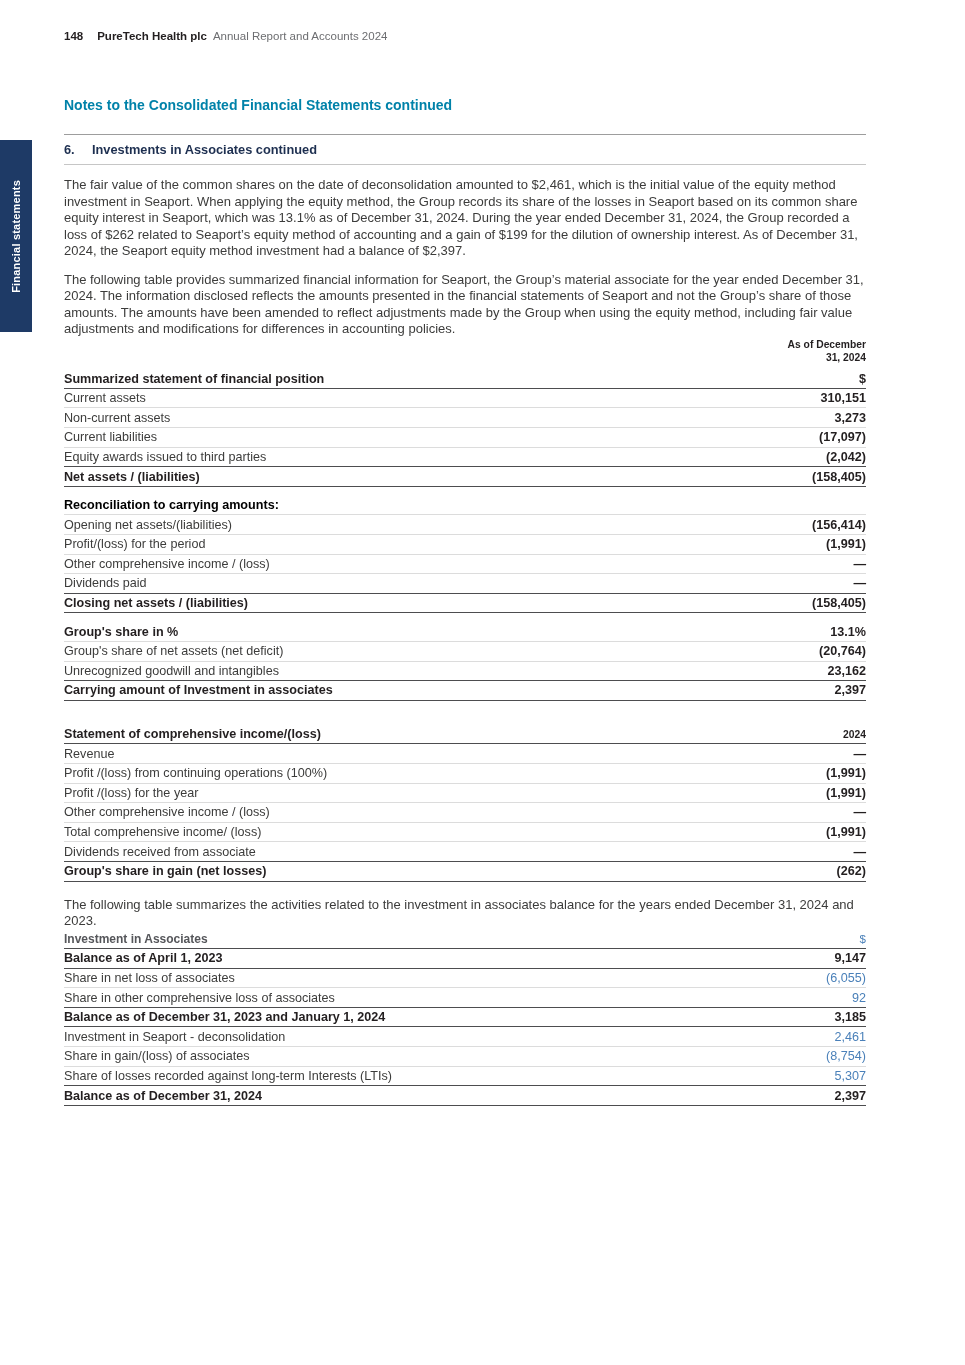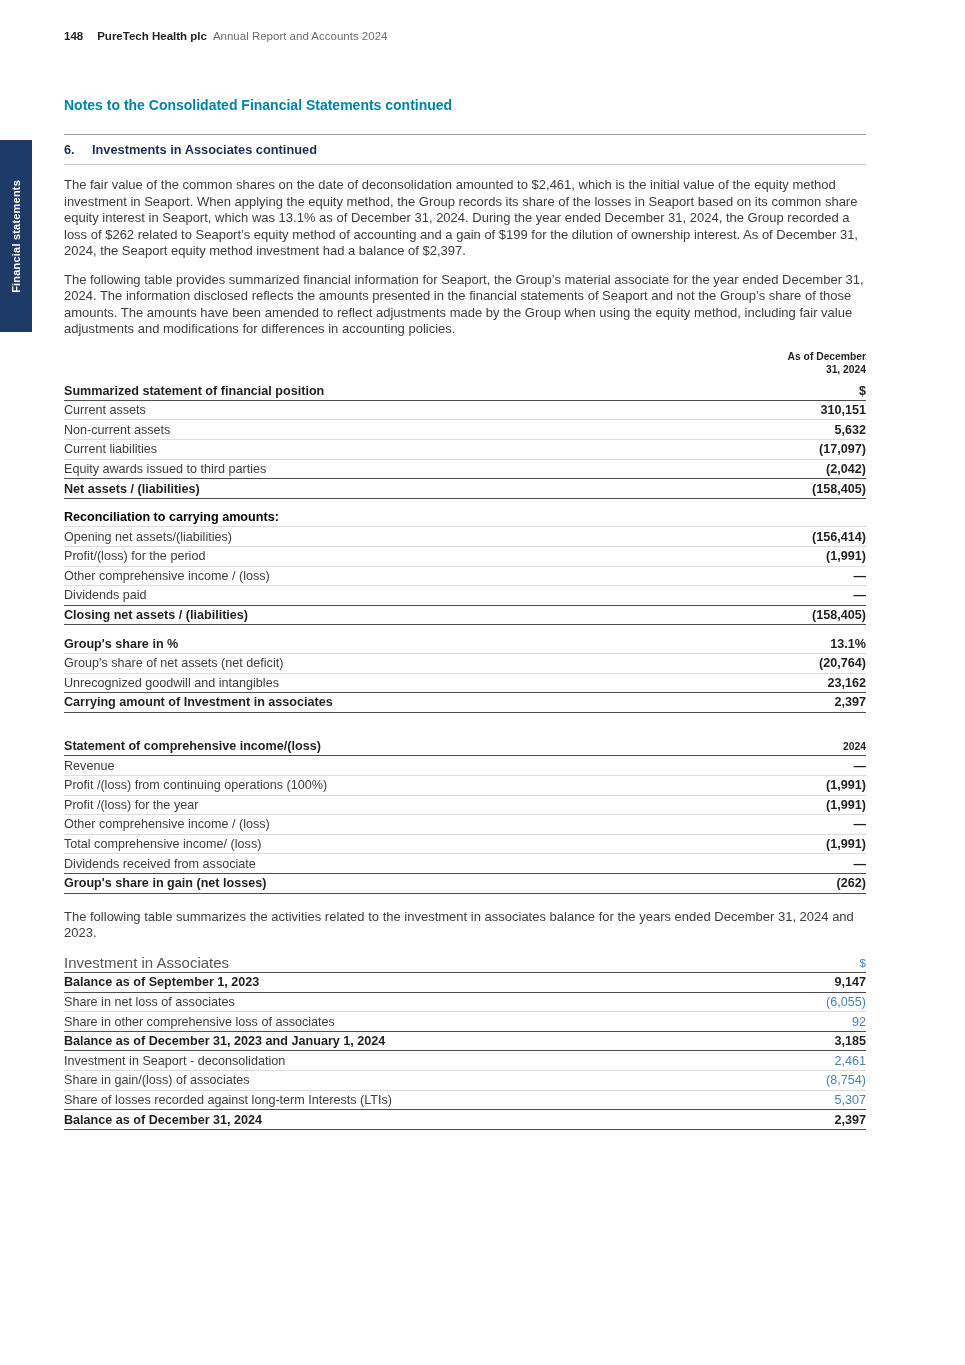--- a/index.html
+++ b/index.html
@@ -31,40 +31,40 @@
 
   .section-head {
     border-top: 1px solid #9d9d9d; border-bottom: 1px solid #c6c6c6;
     padding: 7px 0; display: flex; font-size: 12.8px; font-weight: 700; color: #1d2f50;
   }
   .sec-num { width: 28px; flex: 0 0 28px; }
 
   .para { font-size: 13px; line-height: 16.5px; color: #3c3c3b; margin: 12px 0 0 0; }
   .para-gap { margin-top: 15px; }
 
-  .tbl { margin-top: 12px; }
+  .tbl { margin-top: 0; }
   .tbl-gap { margin-top: 24px; }
 
   .col-note {
     text-align: right; font-size: 10.3px; font-weight: 700;
     line-height: 1.3; color: #231f20; margin-bottom: 5px;
   }
 
   .trow {
     display: flex; justify-content: space-between; align-items: center;
     min-height: 18.6px; border-bottom: 1px solid #dcdcdc;
     font-size: 12.6px; color: #3c3c3b; gap: 46px;
   }
   .tlabel { text-align: left; padding-right: 12px; }
   .tvalue { text-align: right; font-weight: 700; color: #231f20; white-space: nowrap; }
 
   .thead { border-bottom: 1px solid #4d4d4f; font-weight: 700; color: #231f20; }
   .thead .tvalue.small { font-size: 10.3px; }
   .thead.light { font-weight: 400; }
-  .thead.light .tlabel { font-size: 15px; color: #55565a; }
+  .thead.light .tlabel { font-size: 12px; color: #55565a; font-weight: bold; }
   .thead.light .tvalue { font-size: 11.5px; color: #4a80b9; font-weight: 400; }
 
   .trow.subhead { font-weight: 700; color: #000000; }
   .trow.bold { font-weight: 700; color: #231f20; }
   .trow.total {
     font-weight: 700; color: #231f20;
     border-top: 1px solid #4d4d4f; border-bottom: 1px solid #4d4d4f; margin-top: -1px;
   }
   .trow.blue .tvalue { font-weight: 400; color: #4a80b9; }
   .tgap { height: 9px; }
@@ -101,21 +101,21 @@
       <span class="tlabel">Summarized statement of financial position</span>
       <span class="tvalue">$</span>
     </div>
     <div class="tbody">
         <div class="trow normal">
           <span class="tlabel">Current assets</span>
           <span class="tvalue">310,151</span>
         </div>
         <div class="trow normal">
           <span class="tlabel">Non-current assets</span>
-          <span class="tvalue">5,632</span>
+          <span class="tvalue">3,273</span>
         </div>
         <div class="trow normal">
           <span class="tlabel">Current liabilities</span>
           <span class="tvalue">(17,097)</span>
         </div>
         <div class="trow normal">
           <span class="tlabel">Equity awards issued to third parties</span>
           <span class="tvalue">(2,042)</span>
         </div>
         <div class="trow total">
@@ -206,21 +206,21 @@
 
   <p class="para para-gap">The following table summarizes the activities related to the investment in associates balance for the years ended December 31, 2024 and 2023.</p>
 
   <section class="tbl">
     <div class="trow thead light">
       <span class="tlabel">Investment in Associates</span>
       <span class="tvalue">$</span>
     </div>
     <div class="tbody">
         <div class="trow total">
-          <span class="tlabel">Balance as of September 1, 2023</span>
+          <span class="tlabel">Balance as of April 1, 2023</span>
           <span class="tvalue">9,147</span>
         </div>
         <div class="trow blue">
           <span class="tlabel">Share in net loss of associates</span>
           <span class="tvalue">(6,055)</span>
         </div>
         <div class="trow blue">
           <span class="tlabel">Share in other comprehensive loss of associates</span>
           <span class="tvalue">92</span>
         </div>

